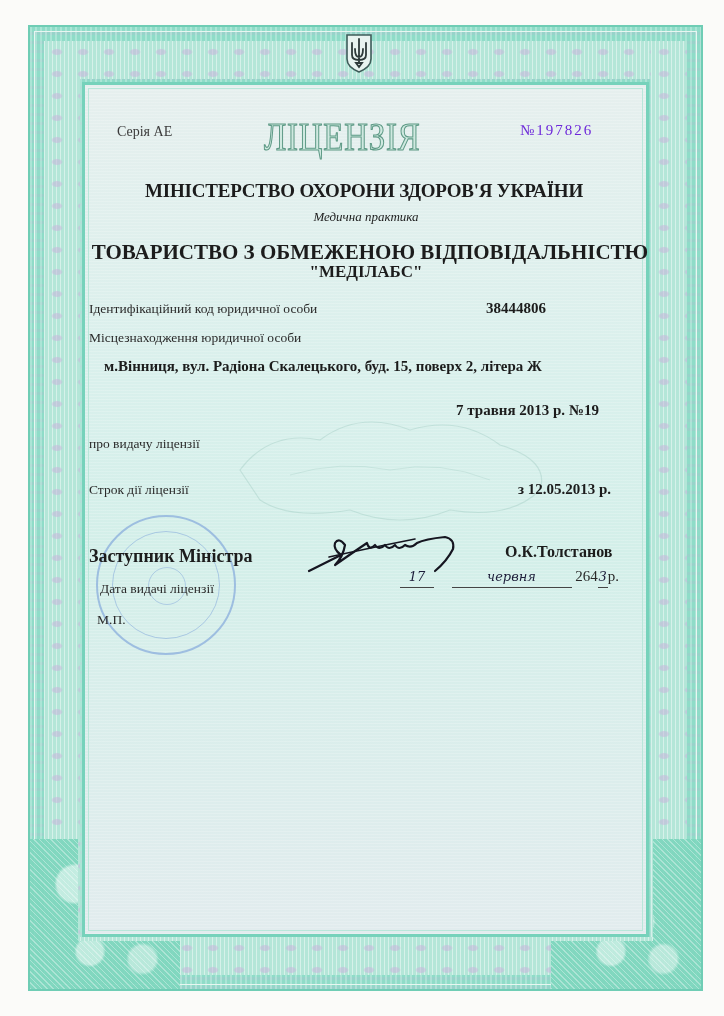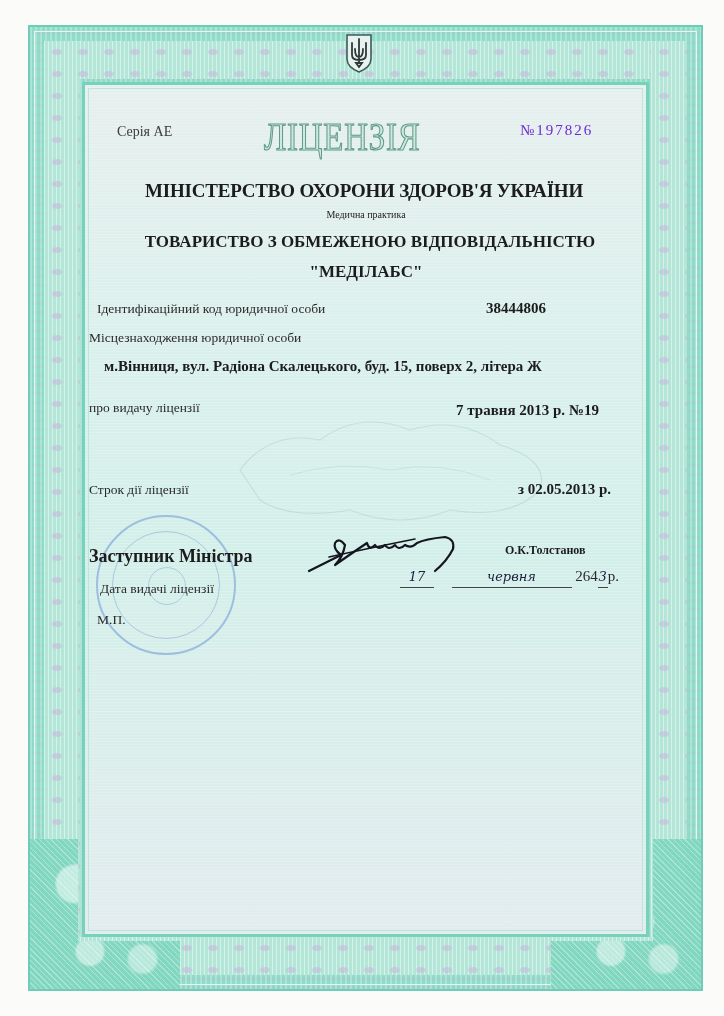--- a/index.html
+++ b/index.html
@@ -127,59 +127,60 @@
       text-align: center;
       font-weight: bold;
       font-size: 19px;
       letter-spacing: -0.2px;
       padding-left: 4px;
       box-sizing: border-box;
     }
     .practice {
       left: 0; width: 724px; top: 209px;
       text-align: center;
-      font-size: 10px;
+      font-style: italic;
+      font-size: 13px;
       padding-left: 8px;
       box-sizing: border-box;
     }
     .company-line1 {
-      left: 0; width: 724px; top: 232px;
-      text-align: center;
-      font-weight: bold;
-      font-size: 17px;
+      left: 0; width: 724px; top: 240px;
+      text-align: center;
+      font-weight: bold;
+      font-size: 21px;
       padding-left: 16px;
       box-sizing: border-box;
     }
     .company-line2 {
       left: 0; width: 724px; top: 262px;
       text-align: center;
       font-weight: bold;
       font-size: 17px;
       padding-left: 8px;
       box-sizing: border-box;
     }
     .label {
       font-size: 13.5px;
       color: #2a2a2a;
     }
     .value-bold {
       font-weight: bold;
       font-size: 15px;
     }
-    .id-label    { left: 89px;  top: 301px; margin-left: 8px; }
+    .id-label    { left: 89px;  top: 301px; }
     .id-value    { left: 486px; top: 300px; }
     .loc-label   { left: 89px;  top: 330px; }
     .address     { left: 104px; top: 358px; font-weight: bold; font-size: 15px; }
     .dec-label1  { left: 89px;  top: 396px; }
-    .dec-label2  { left: 89px;  top: 400px; }
+    .dec-label2  { left: 89px;  top: 436px; }
     .dec-value   { left: 456px; top: 402px; }
     .term-label  { left: 89px;  top: 482px; }
     .term-value  { left: 518px; top: 481px; }
     .deputy      { left: 89px;  top: 546px; font-weight: bold; font-size: 18px; }
-    .signer-name { left: 505px; top: 543px; font-weight: bold; font-size: 12px; }
+    .signer-name { left: 505px; top: 543px; font-weight: bold; font-size: 16px; }
     .issue-label { left: 100px;  top: 581px; }
     .mp-label    { left: 97px;  top: 612px; }
 
     .issue-date {
       left: 400px; top: 566px;
       font-size: 15px;
       color: #2a2a2a;
     }
     .issue-date .hand {
       font-family: "DejaVu Serif", serif;
@@ -264,21 +265,21 @@
   <div class="abs label id-label">Ідентифікаційний код юридичної особи</div>
   <div class="abs value-bold id-value">38444806</div>
 
   <div class="abs label loc-label">Місцезнаходження юридичної особи</div>
   <div class="abs address">м.Вінниця, вул. Радіона Скалецького, буд. 15, поверх 2, літера Ж</div>
 
   <div class="abs label dec-label2">про видачу ліцензії</div>
   <div class="abs value-bold dec-value">7 травня 2013 р.  №19</div>
 
   <div class="abs label term-label">Строк дії ліцензії</div>
-  <div class="abs value-bold term-value">з 02.05.2013 р.</div>
+  <div class="abs value-bold term-value">з 12.05.2013 р.</div>
 
   <div class="abs deputy">Заступник Міністра</div>
 
   <svg class="abs signature" viewBox="0 0 165 80">
     <path d="M4 44 Q20 36 36 28 Q28 22 30 16 Q34 10 40 18 Q38 30 30 38 Q50 24 62 16 Q64 24 70 18 Q74 24 80 18 Q84 24 90 18 Q94 24 100 18 Q106 22 112 16 Q120 12 140 10 Q150 12 148 22 Q142 34 130 44" fill="none" stroke="#151520" stroke-width="2.2" stroke-linecap="round" stroke-linejoin="round"></path>
     <path d="M24 30 Q60 22 110 12" fill="none" stroke="#151520" stroke-width="1.6" stroke-linecap="round"></path>
   </svg>
 
   <div class="abs signer-name">О.К.Толстанов</div>
 

